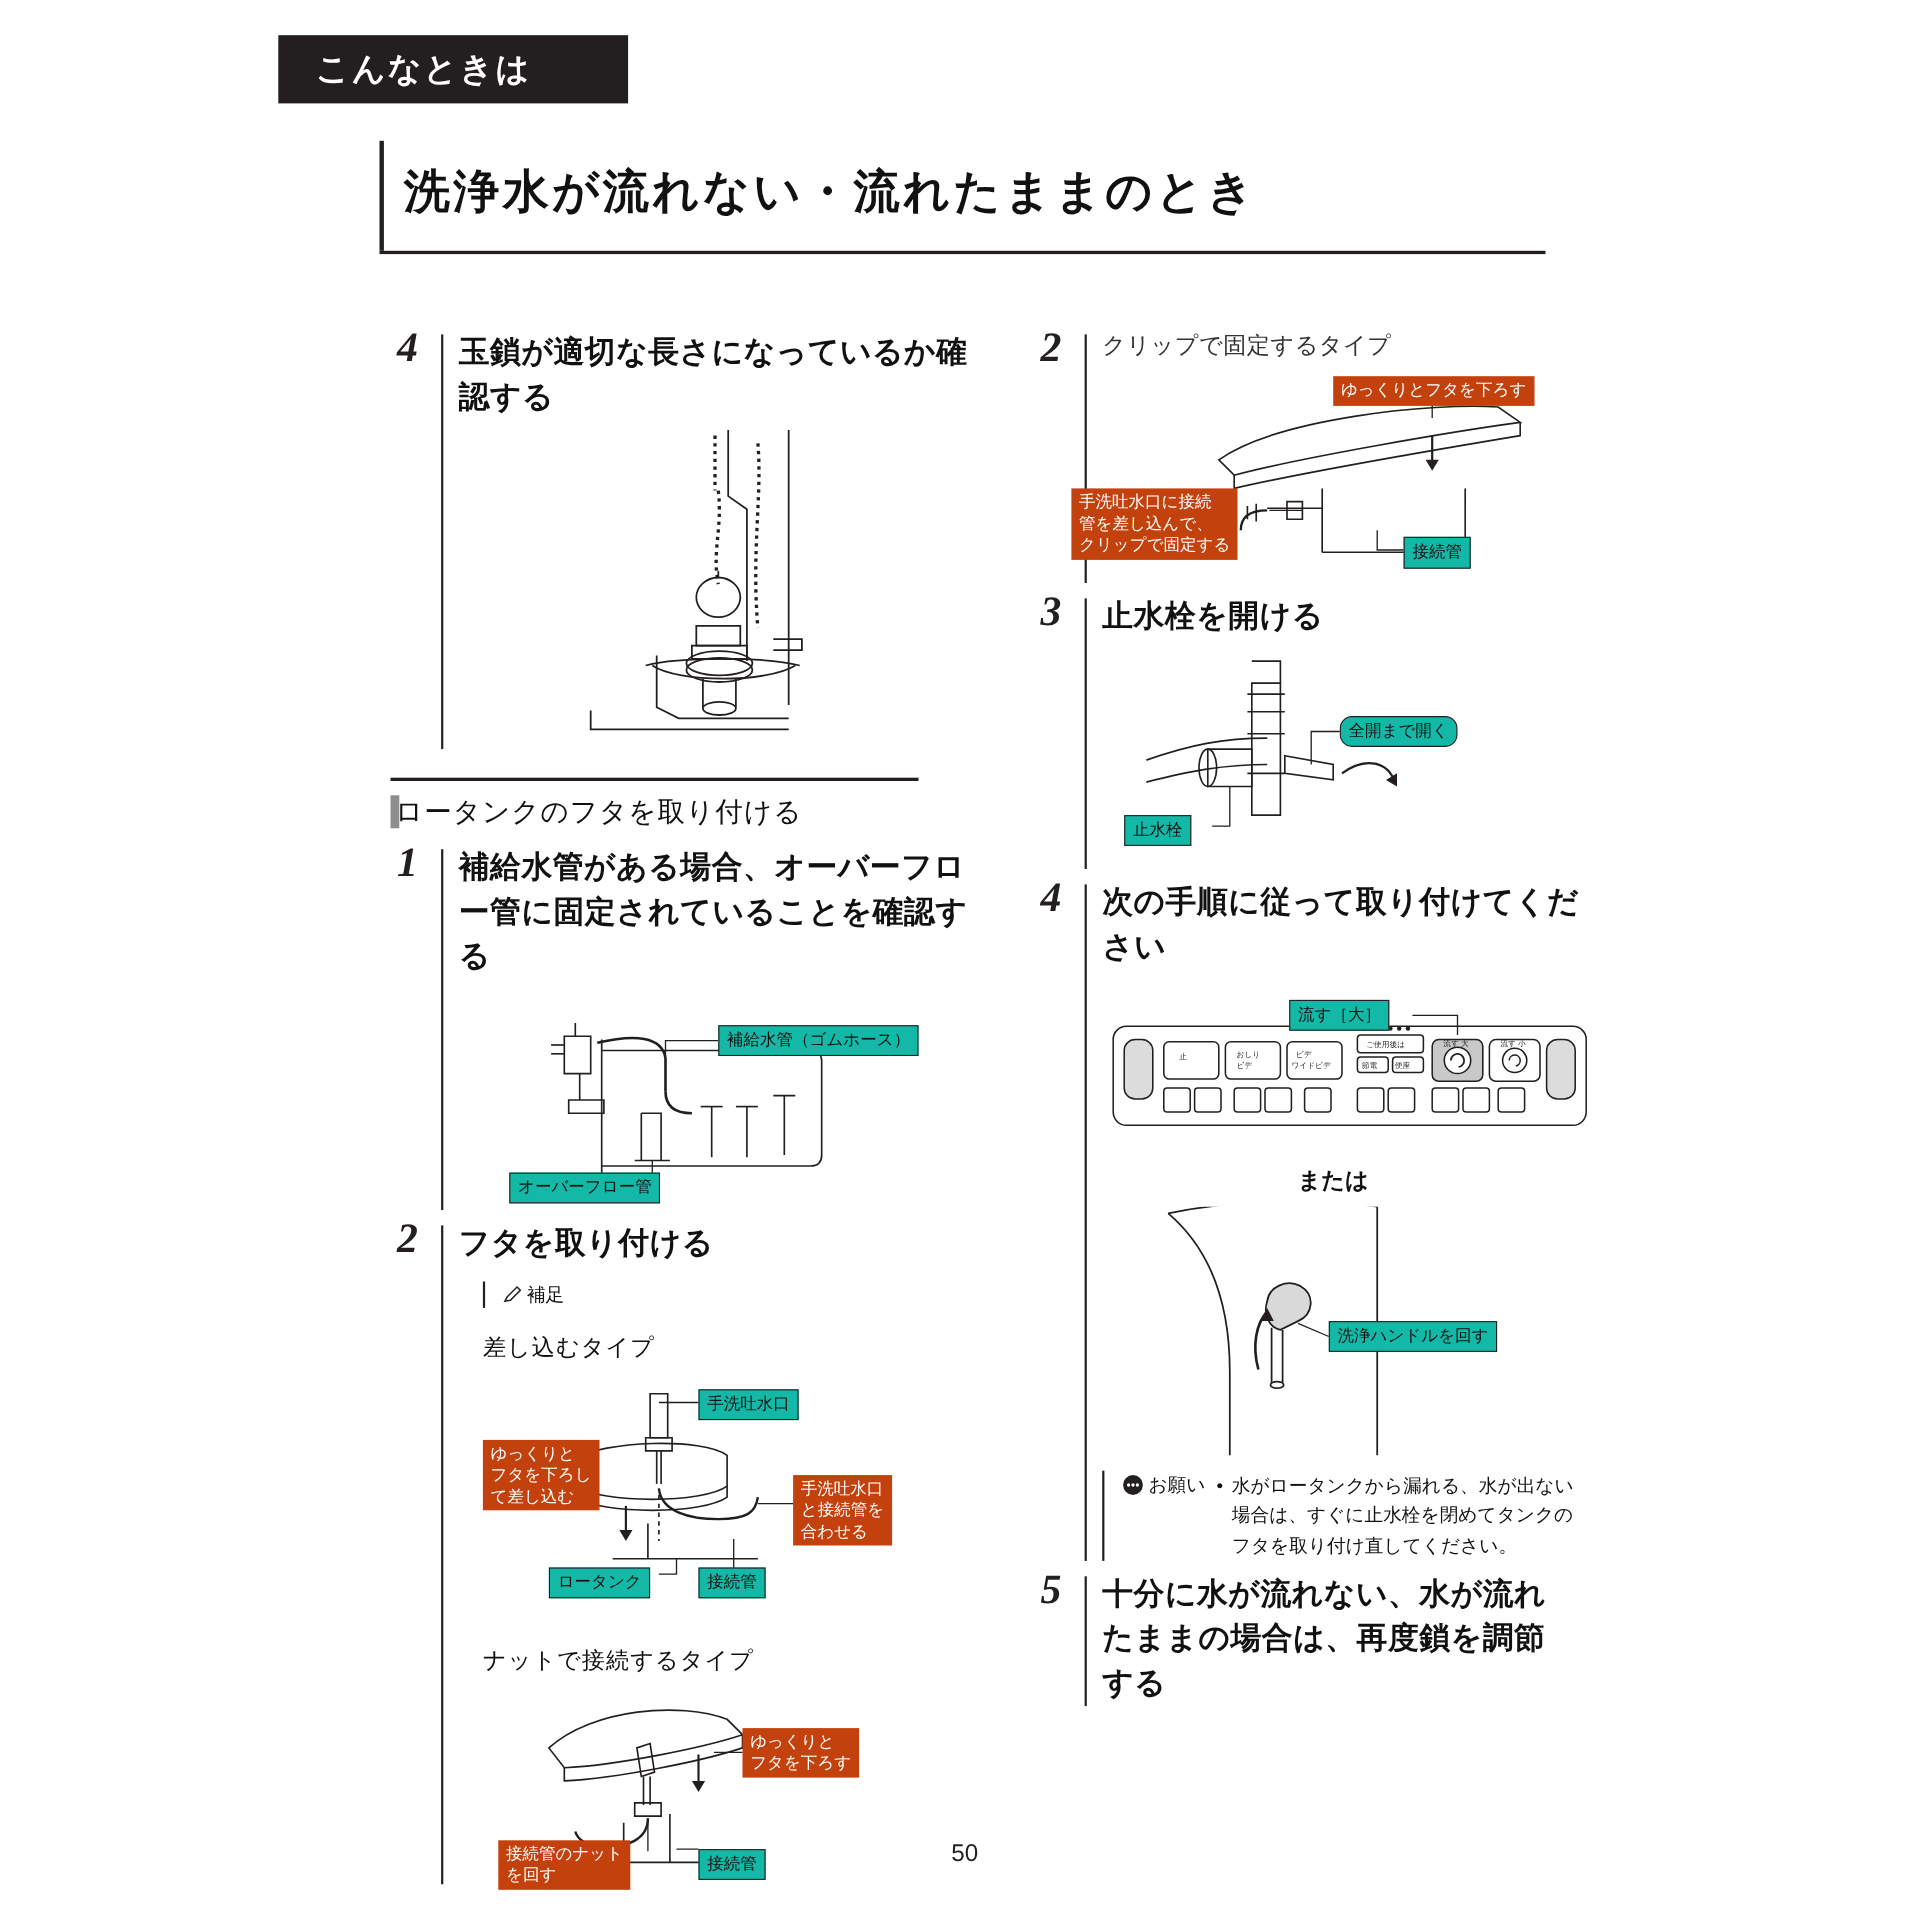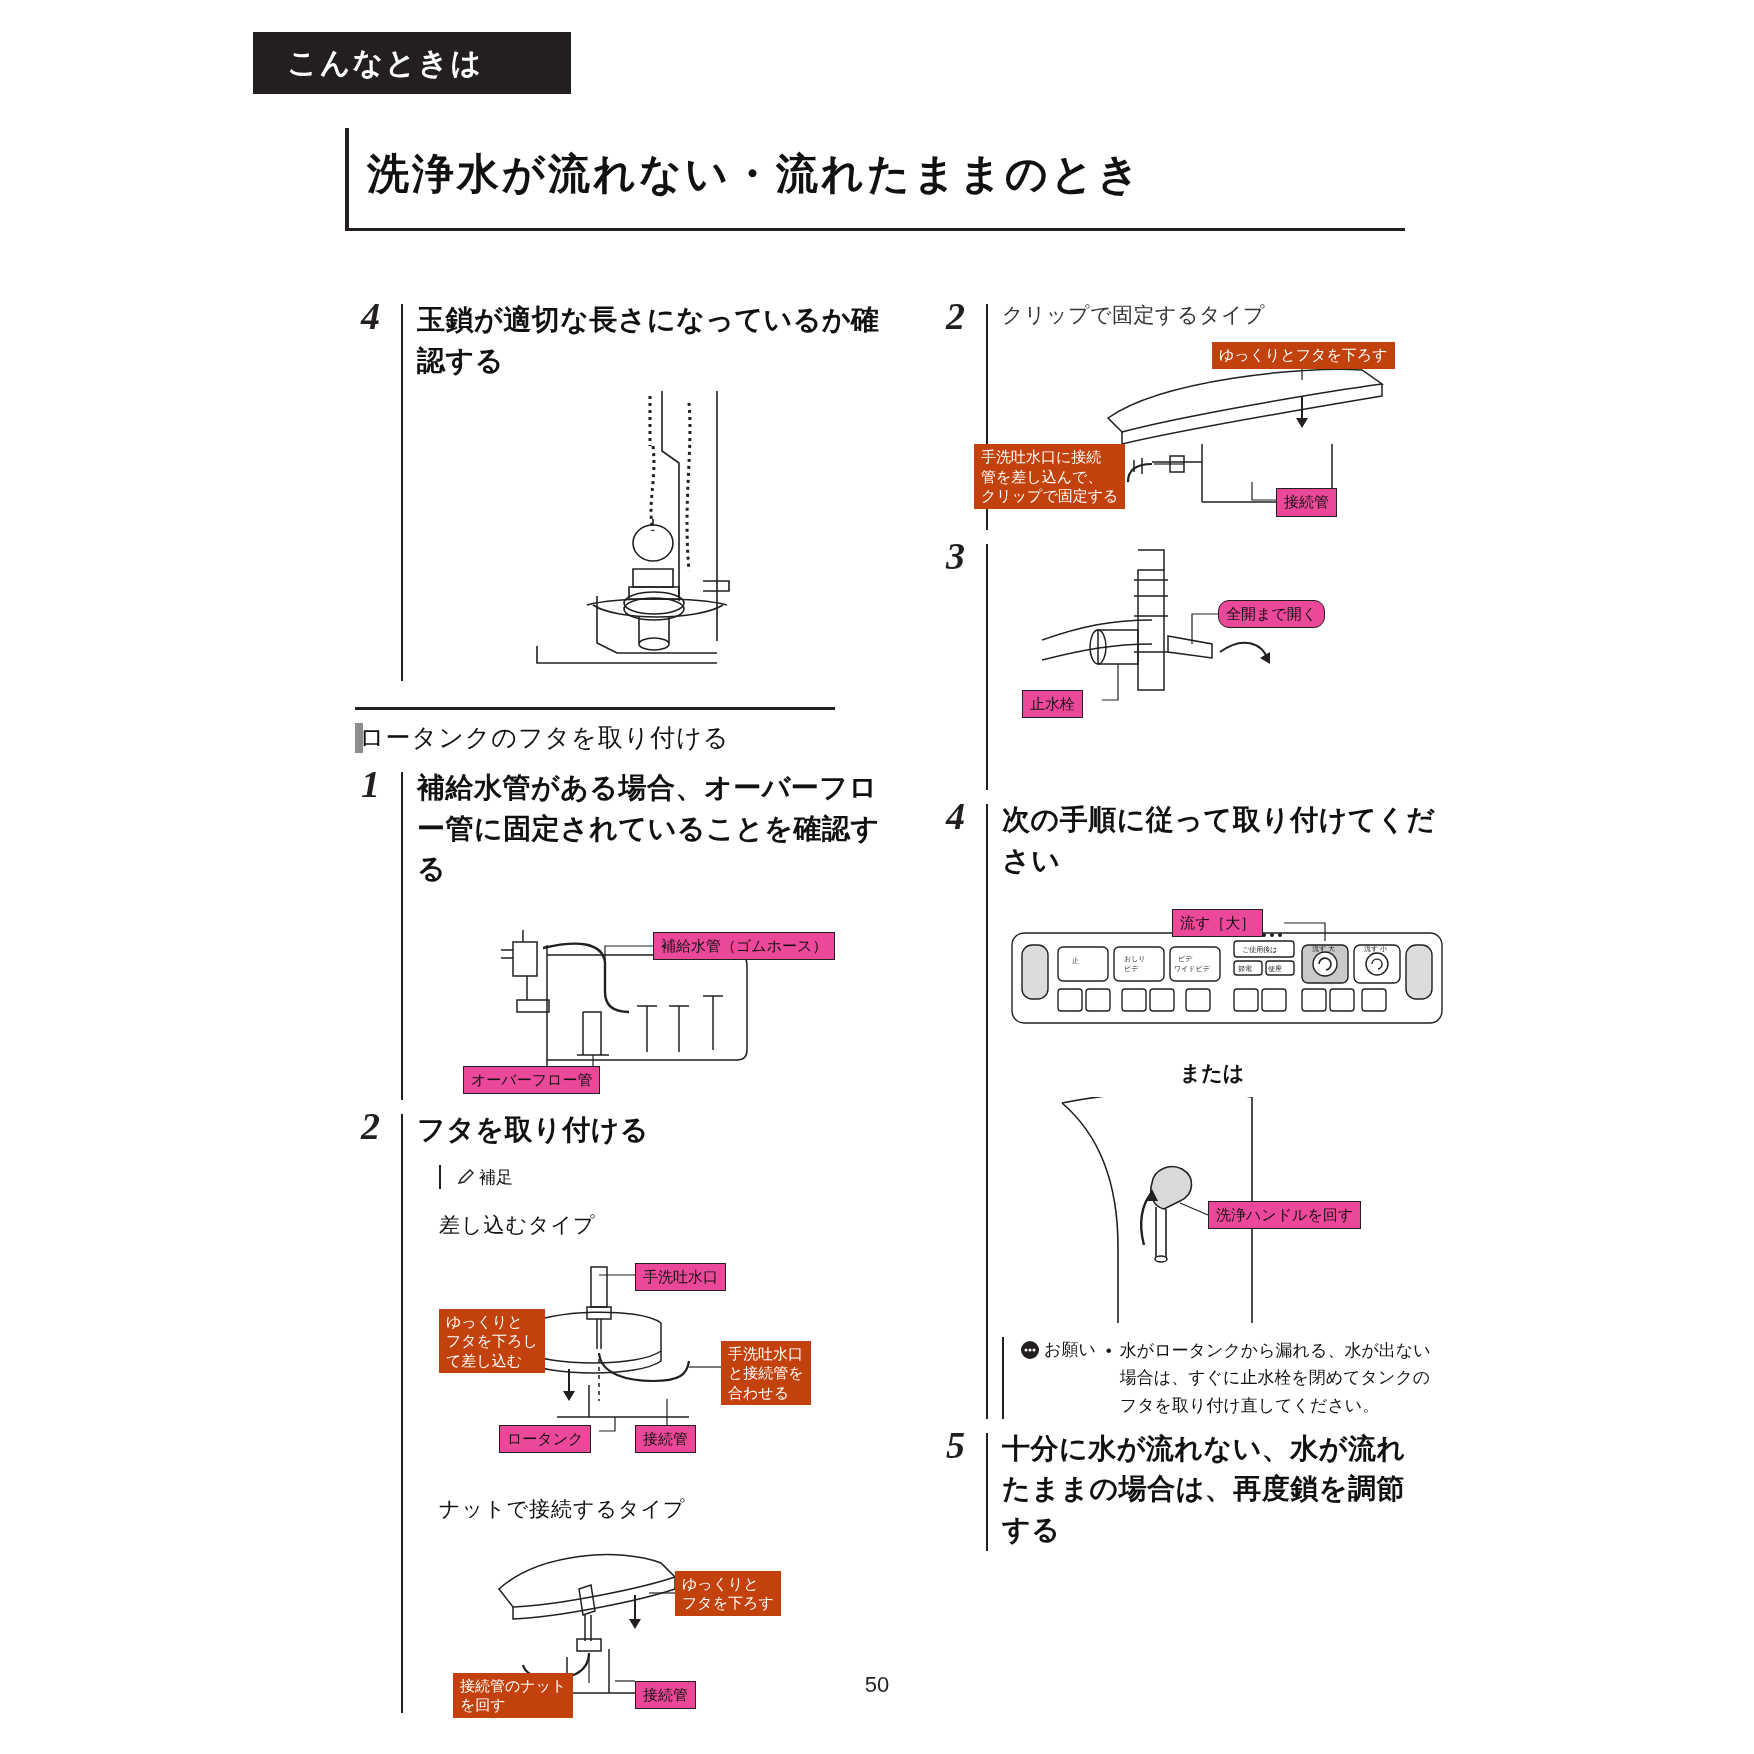--- a/index.html
+++ b/index.html
@@ -163,21 +163,21 @@
     line-height: 1.35;
     padding: 3px 7px;
     box-sizing: border-box;
     white-space: nowrap;
   }
   .lbl.dark {
     background: #c2410c;
     color: #fff;
   }
   .lbl.light {
-    background: #ec4899;
+    background: #14b8a6;
     color: #111;
     border: 1.5px solid #231f20;
   }
 
   
   .note {
     position: relative;
     margin-top: 14px;
     padding-left: 8px;
   }
@@ -463,20 +463,21 @@
         </svg>
         <div class="lbl dark" style="left:210px; top:2px;">ゆっくりとフタを下ろす</div>
         <div class="lbl dark" style="left:-28px; top:64px; line-height:1.3;margin-top:40px;">手洗吐水口に接続<br>管を差し込んで、<br>クリップで固定する</div>
         <div class="lbl light" style="left:274px; top:148px;">接続管</div>
       </div>
     </div>
 
     <div class="step" style="min-height:250px;">
       <div class="step-num">3</div>
       <div class="step-rule"></div>
+      <div class="step-head">止水栓を開ける</div>
 
       <div class="illu" style="height:190px; margin-left:40px;">
         <svg width="400" height="190" viewBox="0 0 400 190">
           <g fill="none" stroke="#231f20" stroke-width="1.5">
 
             <path d="M0 100 C 40 86, 70 80, 110 80"></path>
             <path d="M0 120 C 40 110, 70 104, 110 104"></path>
 
             <path d="M96 30 L122 30 L122 150 L96 150 Z"></path>
             <path d="M92 40 L126 40"></path>

